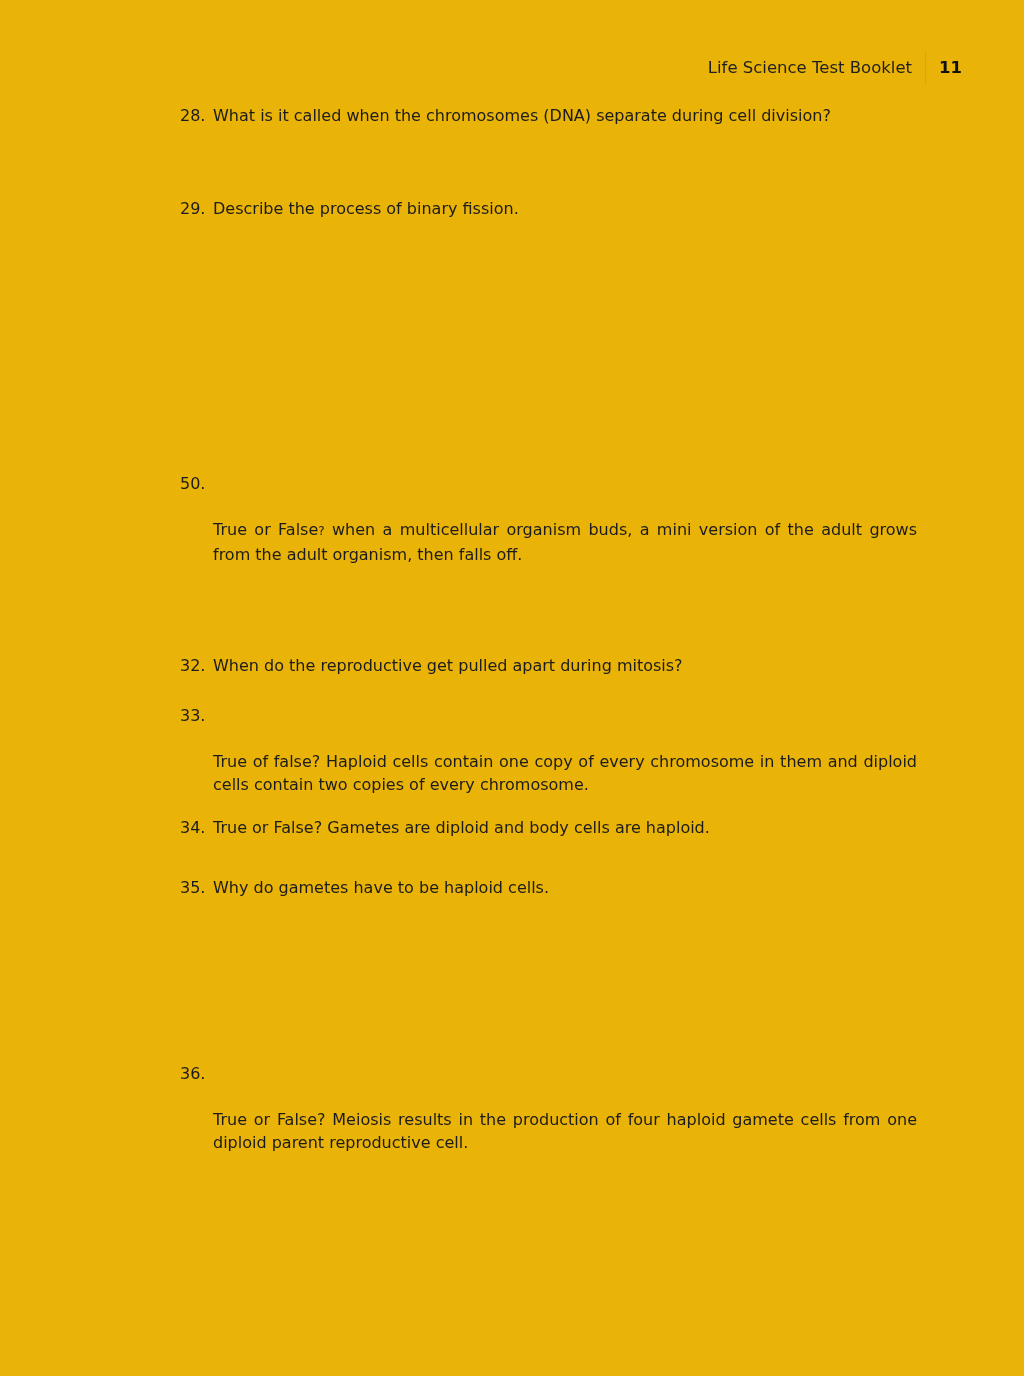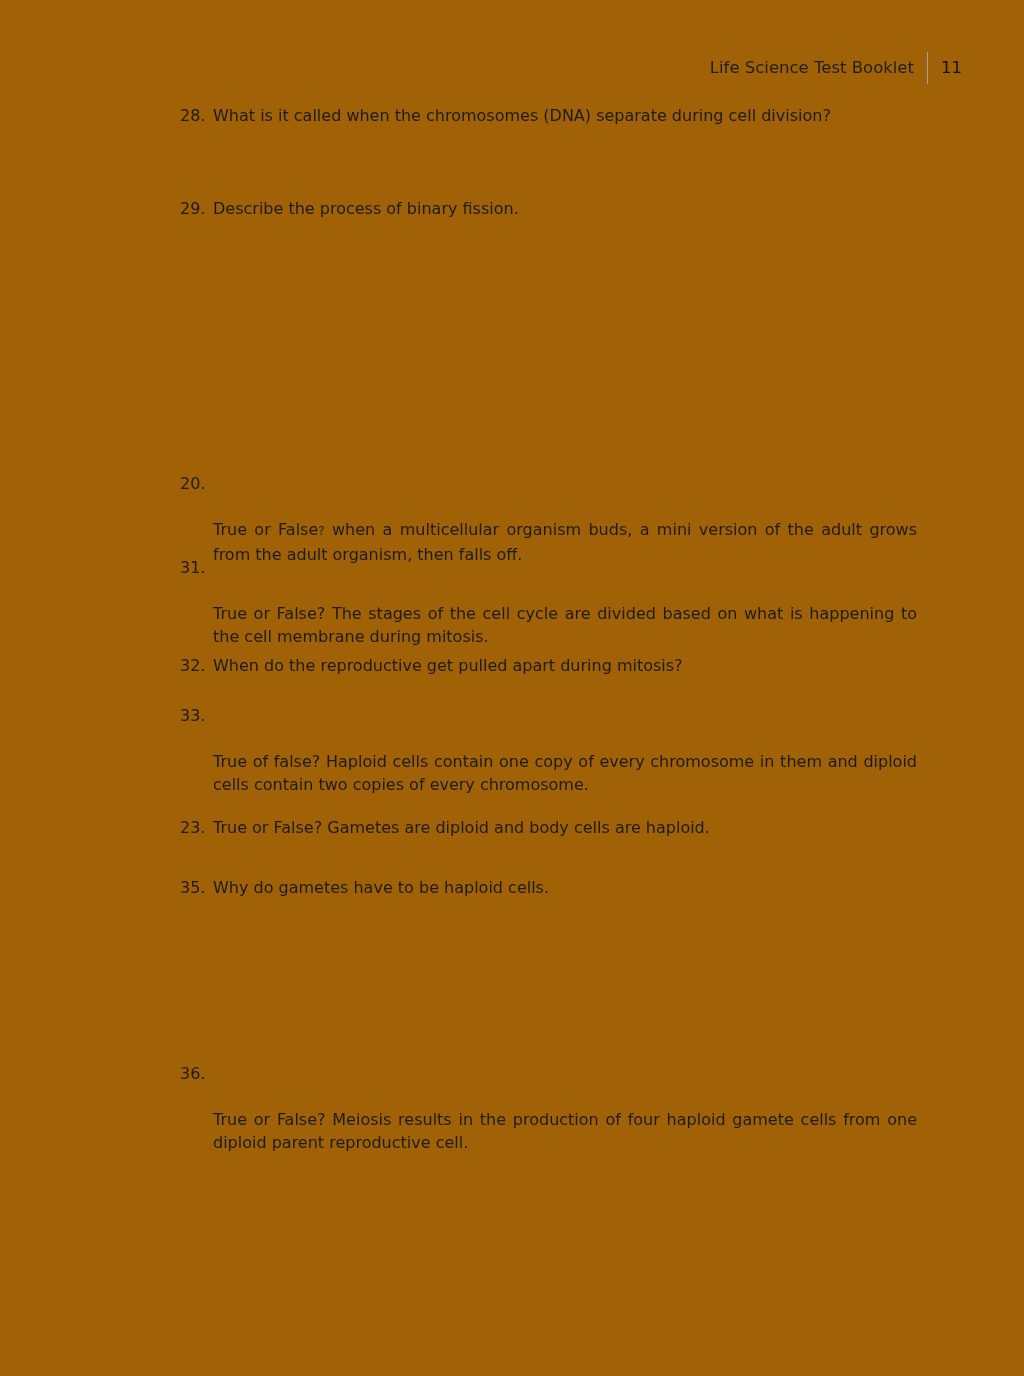--- a/index.html
+++ b/index.html
@@ -4,21 +4,21 @@
 <style>
   html, body {
     margin: 0;
     padding: 0;
     background: #ffffff;
   }
   .page {
     position: relative;
     width: 1024px;
     height: 1376px;
-    background: #a16207;
+    background: #eab308;
     font-family: "DejaVu Sans", "Liberation Sans", sans-serif;
     color: #1c1c1c;
     overflow: hidden;
   }
   .hdr {
     position: absolute;
     top: 52px;
     right: 62px;
     display: flex;
     align-items: center;
@@ -30,21 +30,21 @@
     white-space: nowrap;
   }
   .hdr-divider {
     display: inline-block;
     width: 1px;
     height: 32px;
     background: #a3a3a3;
     margin: 0 13px 0 13px;
   }
   .hdr-page {
-    font-weight: normal;
+    font-weight: bold;
     color: #111111;
   }
   .q {
     position: absolute;
     left: 180px;
     width: 737px;
     display: flex;
     font-size: 16px;
     line-height: 23px;
   }
@@ -78,43 +78,39 @@
     <span class="num">28.</span>
     <div class="qtext">What is it called when the chromosomes (DNA) separate during cell division?</div>
   </div>
 
   <div class="q" style="top:197px">
     <span class="num">29.</span>
     <div class="qtext">Describe the process of binary fission.</div>
   </div>
 
   <div class="q justify" style="top:472px">
-    <span class="num">20.</span>
+    <span class="num">50.</span>
     <div class="qtext"><span>True or False</span><span class="small-q">?</span>
       <span>when a multicellular organism buds, a mini version of the adult grows from the adult organism, then falls off.</span>
     </div>
   </div>
 
-  <div class="q justify" style="top:556px">
-    <span class="num">31.</span>
-    <div class="qtext">True or False? The stages of the cell cycle are divided based on what is happening to the cell membrane during mitosis.</div>
-  </div>
 
   <div class="q" style="top:654px">
     <span class="num">32.</span>
     <div class="qtext">When do the reproductive get pulled apart during mitosis?</div>
   </div>
 
   <div class="q justify" style="top:704px">
     <span class="num">33.</span>
     <div class="qtext">True of false? Haploid cells contain one copy of every chromosome in them and diploid cells contain two copies of every chromosome.</div>
   </div>
 
   <div class="q" style="top:816px">
-    <span class="num">23.</span>
+    <span class="num">34.</span>
     <div class="qtext">True or False? Gametes are diploid and body cells are haploid.</div>
   </div>
 
   <div class="q" style="top:876px">
     <span class="num">35.</span>
     <div class="qtext">Why do gametes have to be haploid cells.</div>
   </div>
 
   <div class="q justify" style="top:1062px">
     <span class="num">36.</span>

